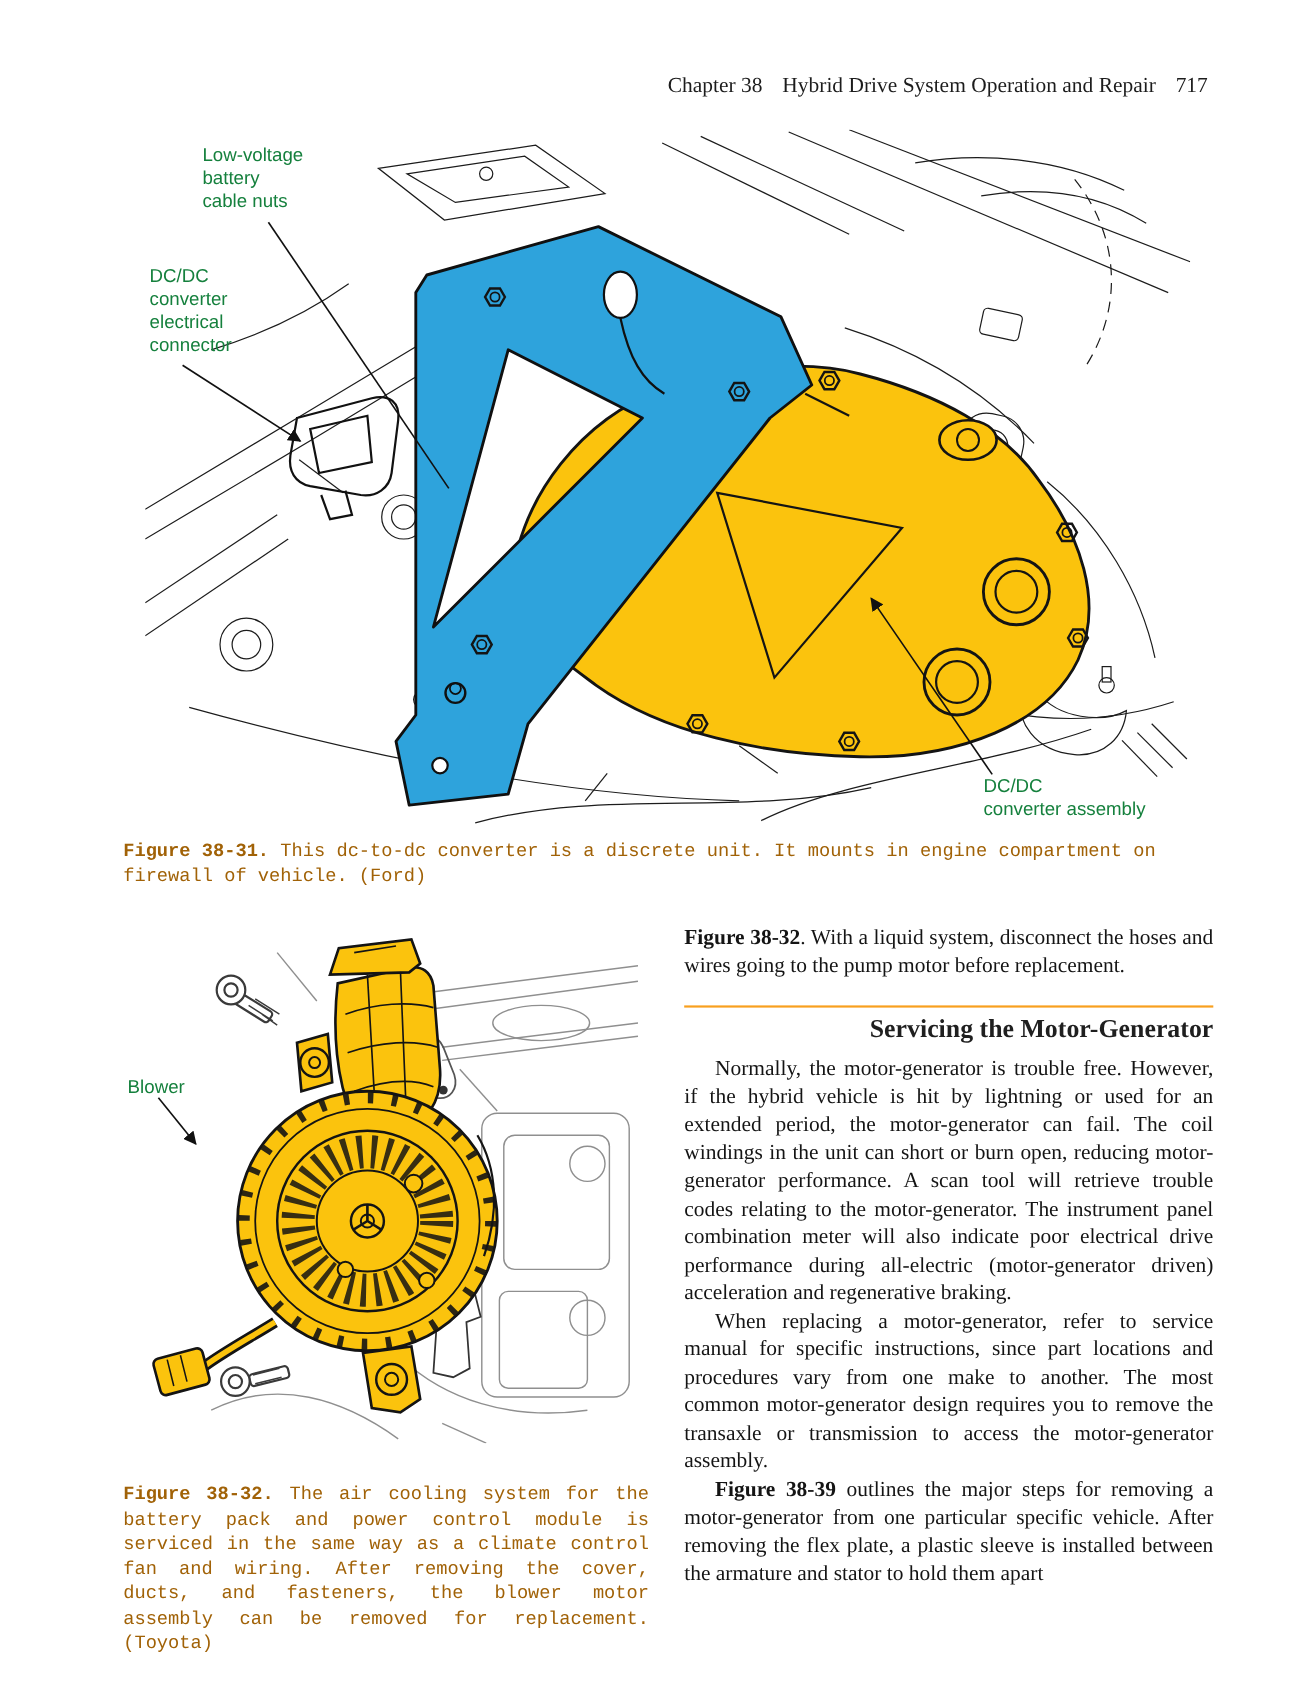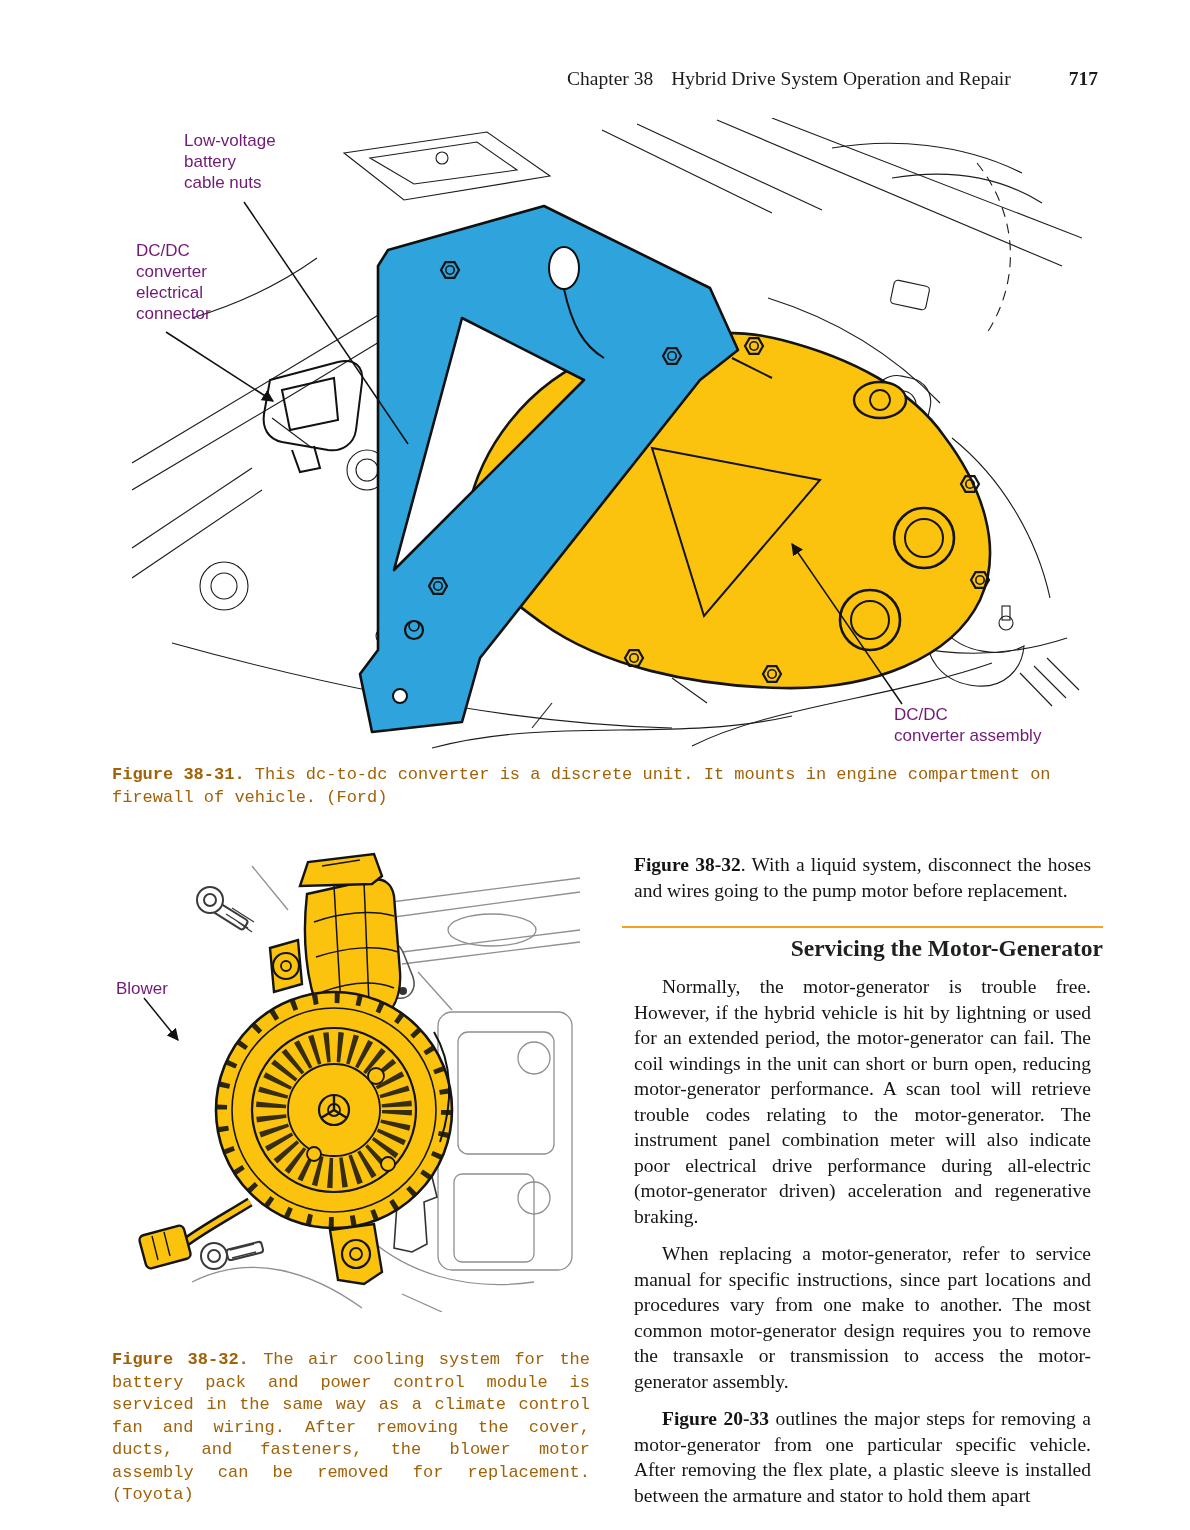--- a/index.html
+++ b/index.html
@@ -3,34 +3,34 @@
 <meta charset="utf-8">
 <style>
   html,body{margin:0;padding:0;background:#e8e8e8;}
   #page{position:relative;width:1190px;height:1530px;background:#ffffff;margin:0 auto;
         font-family:"Liberation Serif",serif;color:#161616;overflow:hidden;}
   
   .pg-header{position:absolute;top:68px;left:100px;width:998px;text-align:right;
              font-size:19.5px;color:#1c1c1c;white-space:nowrap;}
   .pg-header .chap{margin-right:18px;}
   .pg-header .ttl{margin-right:18px;}
-  .pg-header .num{font-weight:bold;margin-left:40px;}
+  .pg-header .num{font-weight:normal;}
   
   .fig{position:absolute;}
   .fig svg{display:block;}
   .fig-label{position:absolute;font-family:"Liberation Sans",sans-serif;font-size:17px;
-             line-height:21px;color:#701a75;white-space:pre-line;}
+             line-height:21px;color:#15803d;white-space:pre-line;}
   
   .caption{position:absolute;font-family:Liberation Mono, monospace;font-size:17px;
            line-height:22.5px;color:#a16207;}
   .caption b{font-weight:bold;}
   .cap-justify{text-align:justify;}
   
   .col-right{position:absolute;left:622px;top:840px;width:481px;}
-  .col-right p{margin:12px;font-size:19.5px;line-height:25.5px;text-align:justify;color:#141414;}
+  .col-right p{margin:0;font-size:19.5px;line-height:25.5px;text-align:justify;color:#141414;}
   .col-right p.indent{text-indent:28px;}
   .sec-rule{border:none;border-top:2.5px solid #F8A01E;margin:23px 0 7px 0;}
   .sec-heading{margin:0 0 9px 0;font-size:23.5px;font-weight:bold;color:#1f1f1f;
                font-family:"Liberation Serif",serif;text-align:right;}
   b.lead{font-weight:bold;}
 </style>
 </head>
 <body>
 
 <div id="page">
@@ -255,16 +255,16 @@
     <p><b class="lead">Figure 38-32</b><span>. With a liquid system, disconnect the hoses and wires going to the pump motor before replacement.</span></p>
 
     <hr class="sec-rule">
 
     <h2 class="sec-heading">Servicing the Motor-Generator</h2>
 
     <p class="indent">Normally, the motor-generator is trouble free. However, if the hybrid vehicle is hit by lightning or used for an extended period, the motor-generator can fail. The coil windings in the unit can short or burn open, reducing motor-generator performance. A scan tool will retrieve trouble codes relating to the motor-generator. The instrument panel combination meter will also indicate poor electrical drive performance during all-electric (motor-generator driven) acceleration and regenerative braking.</p>
 
     <p class="indent">When replacing a motor-generator, refer to service manual for specific instructions, since part locations and procedures vary from one make to another. The most common motor-generator design requires you to remove the transaxle or transmission to access the motor-generator assembly.</p>
 
-    <p class="indent"><b class="lead">Figure 20-33</b><span> outlines the major steps for removing a motor-generator from one particular specific vehicle. After removing the flex plate, a plastic sleeve is installed between the armature and stator to hold them apart</span></p>
+    <p class="indent"><b class="lead">Figure 38-39</b><span> outlines the major steps for removing a motor-generator from one particular specific vehicle. After removing the flex plate, a plastic sleeve is installed between the armature and stator to hold them apart</span></p>
   </div>
 
 </div>
 
 </body></html>

